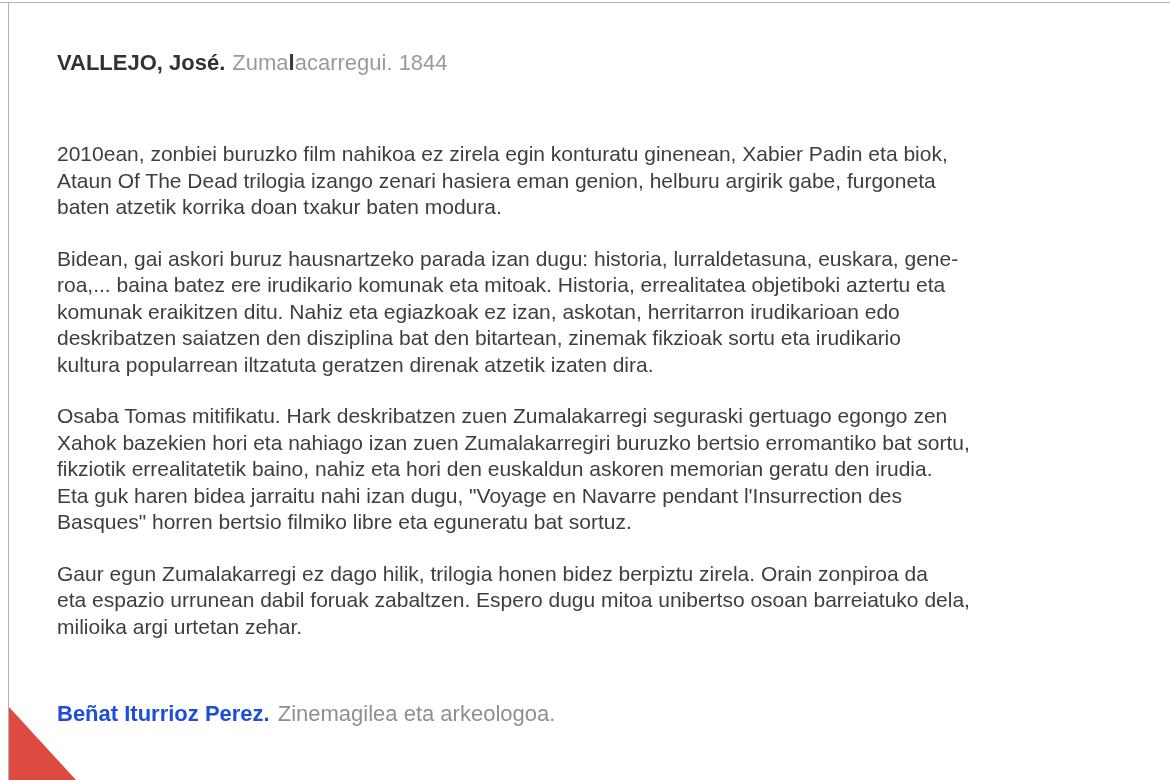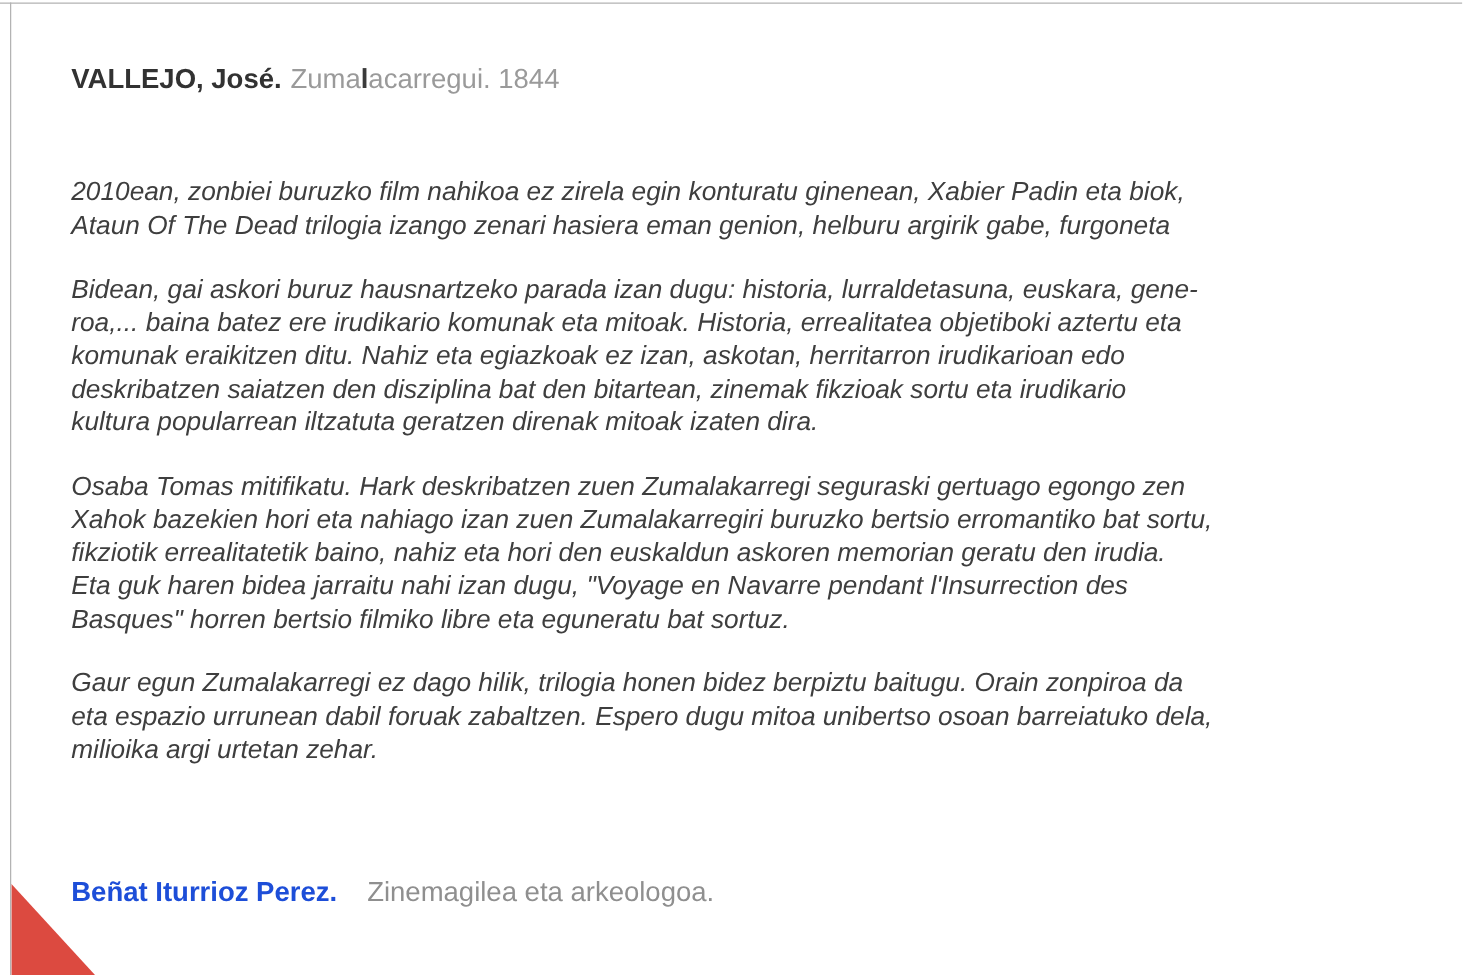--- a/index.html
+++ b/index.html
@@ -58,21 +58,20 @@
   .title-l {
     color: #3a3a3a;
     font-weight: 600;
   }
   .body-text {
     position: absolute;
     left: 57px;
     top: 141px;
     font-size: 21px;
     color: #3e3e3e;
-    font-style: italic;
   }
   .para {
     margin: 0 0 25px 0;
   }
   .line {
     line-height: 26.5px;
     white-space: pre;
   }
   .footer {
     position: absolute;
@@ -80,53 +79,54 @@
     top: 701px;
     font-size: 22px;
     white-space: pre;
   }
   .author {
     color: #1d4ed8;
     font-weight: 700;
   }
   .role {
     color: #8f8f8f;
-    margin-left: 24px;
+    margin-left: 8px;
   }
 </style>
 </head>
 <body>
 
 <div class="page">
   <div class="rule-top"></div>
   <div class="rule-left"></div>
   <div class="corner-triangle"></div>
 
   <div class="header"><span class="artist">VALLEJO, José.</span><span class="worktitle"><span>Zuma</span><span class="title-l">l</span><span>acarregui. 1844</span></span></div>
 
   <div class="body-text" id="body-text">
       <div class="para">
         <div class="line">2010ean, zonbiei buruzko film nahikoa ez zirela egin konturatu ginenean, Xabier Padin eta biok,</div>
         <div class="line">Ataun Of The Dead trilogia izango zenari hasiera eman genion, helburu argirik gabe, furgoneta</div>
+        <div class="line">baten atzetik korrika doan txakur baten modura.</div>
       </div>
       <div class="para">
         <div class="line">Bidean, gai askori buruz hausnartzeko parada izan dugu: historia, lurraldetasuna, euskara, gene-</div>
         <div class="line">roa,... baina batez ere irudikario komunak eta mitoak. Historia, errealitatea objetiboki aztertu eta</div>
         <div class="line">komunak eraikitzen ditu. Nahiz eta egiazkoak ez izan, askotan, herritarron irudikarioan edo</div>
         <div class="line">deskribatzen saiatzen den disziplina bat den bitartean, zinemak fikzioak sortu eta irudikario</div>
-        <div class="line">kultura popularrean iltzatuta geratzen direnak mitoak izaten dira.</div>
+        <div class="line">kultura popularrean iltzatuta geratzen direnak atzetik izaten dira.</div>
       </div>
       <div class="para">
         <div class="line">Osaba Tomas mitifikatu. Hark deskribatzen zuen Zumalakarregi seguraski gertuago egongo zen</div>
         <div class="line">Xahok bazekien hori eta nahiago izan zuen Zumalakarregiri buruzko bertsio erromantiko bat sortu,</div>
         <div class="line">fikziotik errealitatetik baino, nahiz eta hori den euskaldun askoren memorian geratu den irudia.</div>
         <div class="line">Eta guk haren bidea jarraitu nahi izan dugu, "Voyage en Navarre pendant l'Insurrection des</div>
         <div class="line">Basques" horren bertsio filmiko libre eta eguneratu bat sortuz.</div>
       </div>
       <div class="para">
-        <div class="line">Gaur egun Zumalakarregi ez dago hilik, trilogia honen bidez berpiztu baitugu. Orain zonpiroa da</div>
+        <div class="line">Gaur egun Zumalakarregi ez dago hilik, trilogia honen bidez berpiztu zirela. Orain zonpiroa da</div>
         <div class="line">eta espazio urrunean dabil foruak zabaltzen. Espero dugu mitoa unibertso osoan barreiatuko dela,</div>
         <div class="line">milioika argi urtetan zehar.</div>
       </div>
     </div>
 
   <div class="footer"><span class="author">Beñat Iturrioz Perez.</span><span class="role">Zinemagilea eta arkeologoa.</span></div>
 </div>
 
 </body></html>

